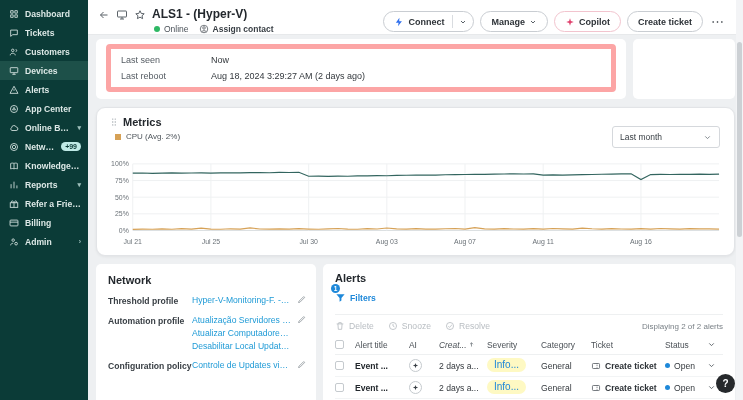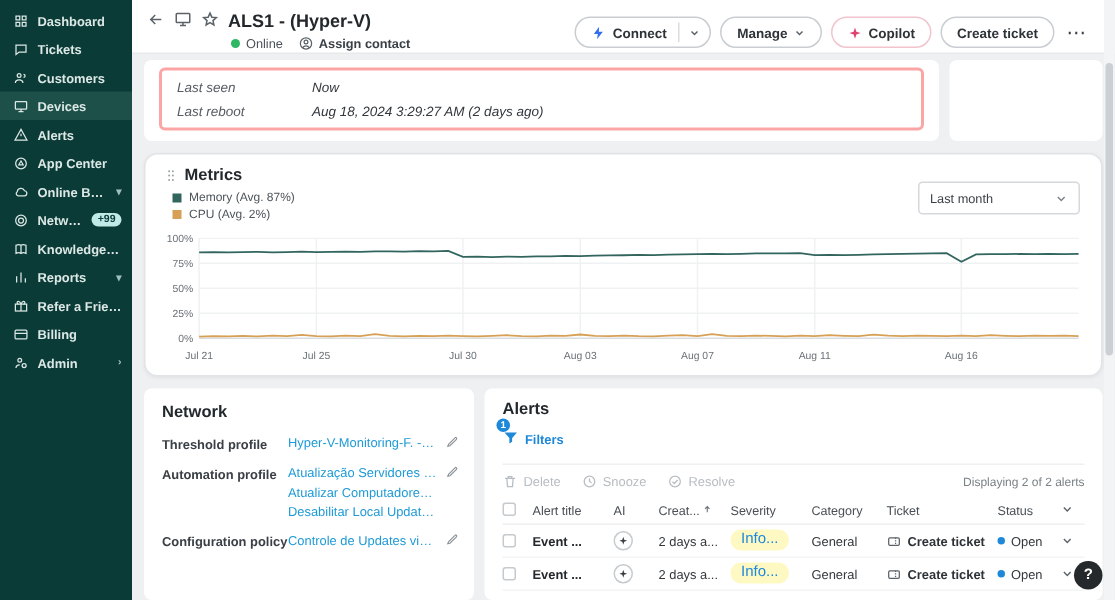--- a/index.html
+++ b/index.html
@@ -13,41 +13,41 @@
   .s-item.sel { background:#1d5049; }
   .s-item .si { width:10px; height:10px; min-width:10px; }
   .s-item .lbl { overflow:hidden; text-overflow:ellipsis; flex:1; }
   .s-badge { background:#bfeae6; color:#0b3b37; font-size:7px; font-weight:bold; border-radius:7px; padding:1px 4px; }
   .s-chev { font-size:7px; color:#9fc0bc; }
 
   
   .main { flex:1; display:flex; flex-direction:column; min-width:0; }
   .topbar { height:40px; background:#fff; border-bottom:1px solid #e7e9eb; display:flex; align-items:flex-start; justify-content:space-between; padding:7px 16px 0 10px; }
   .t-left { display:flex; flex-direction:column; }
-  .t-row1 { display:flex; align-items:flex-start; gap:6px; }
+  .t-row1 { display:flex; align-items:flex-end; gap:6px; }
   .t-row2 { display:flex; align-items:center; gap:10px; margin:3px 0 0 22px; font-size:8.5px; color:#4a5158;padding-left:34px; }
   .t-title { font-size:12px; font-weight:bold; color:#23282d; }
   .ti { width:12px; height:12px; color:#5b6268; cursor:pointer; }
   .dot { width:6px; height:6px; border-radius:50%; display:inline-block; }
   .t-status { display:flex; align-items:center; gap:4px; }
   .t-assign { display:flex; align-items:center; gap:4px; cursor:pointer; font-weight:bold; color:#3a4046; }
   .t-btns { display:flex; align-items:center; gap:6px; margin-top:4px; }
   .pill { display:flex; align-items:center; gap:4px; border:1px solid #c9cdd2; border-radius:12px; background:#fff; height:21px; padding:0 10px; font-size:9px; font-weight:bold; color:#2e3338; cursor:pointer; font-family:inherit; }
   .pill .bi { width:10px; height:10px; }
   .pill.split { padding-right:6px; }
   .vdiv { width:1px; height:13px; background:#d9dce0; margin:0 2px 0 4px; }
   .pill.copilot { border-color:#f2c4ce; }
   .more-btn { border:none; background:none; font-size:13px; letter-spacing:1px; color:#3a4046; cursor:pointer; padding:0 2px; }
 
   .content { flex:1; padding:4px 8px 0 8px; position:relative; }
 
   
   .info-row { display:flex; gap:7px; }
   .info-card { width:530px; background:#fff; border-radius:5px; padding:5px 10px 7px 10px; }
-  .info-box { border:2px solid #fca5a5; border-radius:4px; padding:3px 0;font-style:italic; }
+  .info-box { border:5px solid #fca5a5; border-radius:4px; padding:3px 0; }
   .i-row { display:flex; height:16px; align-items:center; font-size:9px; }
   .i-label { width:100px; padding-left:10px; color:#555c63; }
   .i-value { color:#33383d; }
   .info-side { flex:1; background:#fff; border-radius:5px; }
 
   
   .metrics-card { margin-top:8px; background:#fff; border:1px solid #e2e4e7; border-radius:9px; box-shadow:0 1px 3px rgba(0,0,0,.06); height:149px; position:relative; padding:8px 12px 4px 12px; }
   .m-head { display:flex; align-items:center; gap:4px; }
   .m-handle { color:#9aa2a8; width:10px; height:10px; cursor:grab; }
   .m-title { font-size:11px; font-weight:bold; color:#23282d; }
@@ -80,21 +80,21 @@
   .f-badge { position:absolute; left:-4px; top:-5px; background:#1e88d9; color:#fff; font-size:6.5px; font-weight:bold; width:9px; height:9px; border-radius:50%; display:flex; align-items:center; justify-content:center; }
   .f-label { font-size:8.6px; color:#1e88d9; font-weight:bold; }
   .a-toolbar { display:flex; align-items:center; gap:14px; border-top:1px solid #eef0f1; margin-top:7px; padding-top:6px; color:#b8bdc2; font-size:8.6px; }
   .tb-item { display:flex; align-items:center; gap:4px; cursor:default; }
   .tb-item svg { width:10px; height:10px; }
   .a-count { margin-left:auto; font-size:8px; color:#7a8187; }
   .a-grid { display:grid; grid-template-columns:20px 54px 30px 48px 54px 50px 74px 1fr 16px; align-items:center; }
   .a-thead { height:20px; border-bottom:1px solid #eef0f1; margin-top:4px; font-size:8.4px; color:#4a5056; }
   .a-row { height:22px; border-bottom:1px solid #f2f4f5; font-size:8.6px; }
   .cb { width:9px; height:9px; border:1px solid #c5cace; border-radius:2px; background:#fff; cursor:pointer; }
-  .sort { display:inline-flex; align-items:center; gap:2px; }
+  .sort { display:inline-flex; align-items:center; gap:2px;font-style:italic; }
   .sort svg { width:7px; height:7px; color:#6a7177; }
   .r-title { font-weight:bold; color:#23282d; white-space:nowrap; overflow:hidden; }
   .ai-chip { width:13px; height:13px; border:1px solid #c5cace; border-radius:50%; display:flex; align-items:center; justify-content:center; cursor:pointer; }
   .ai-chip svg { width:7px; height:7px; color:#3a4046; }
   .sev-badge { display:inline-block; background:#fef9c3; color:#1e88d9; border-radius:8px; padding:1.5px 7px; font-size:10px; max-width:44px; white-space:nowrap; overflow:hidden; }
   .tk { display:flex; align-items:center; gap:4px; cursor:pointer; color:#2e3338; font-weight:bold; }
   .tk svg { width:10px; height:10px; color:#5b6268; }
   .st { display:flex; align-items:center; gap:4px; }
   .row-chev { width:9px; height:9px; color:#5b6268; cursor:pointer; }
 
@@ -289,24 +289,20 @@
               <circle cx="9" cy="5" r="1.6"></circle>
               <circle cx="15" cy="5" r="1.6"></circle>
               <circle cx="9" cy="12" r="1.6"></circle>
               <circle cx="15" cy="12" r="1.6"></circle>
               <circle cx="9" cy="19" r="1.6"></circle>
               <circle cx="15" cy="19" r="1.6"></circle>
             </svg>
           <span class="m-title">Metrics</span>
         </div>
         <div class="legend">
-          <div class="lg-row">
-            <span class="sw" style="background:#33655f"></span>
-            <span>Memory (Avg. 87%)</span>
-          </div>
           <div class="lg-row">
             <span class="sw" style="background:#d6a156"></span>
             <span>CPU (Avg. 2%)</span>
           </div>
         </div>
         <div class="range-sel">
           <span>Last month</span>
           <svg class="ci" viewBox="0 0 24 24" fill="none" stroke="currentColor" stroke-width="2.5">
               <path d="M6 9l6 6 6-6"></path>
             </svg>

